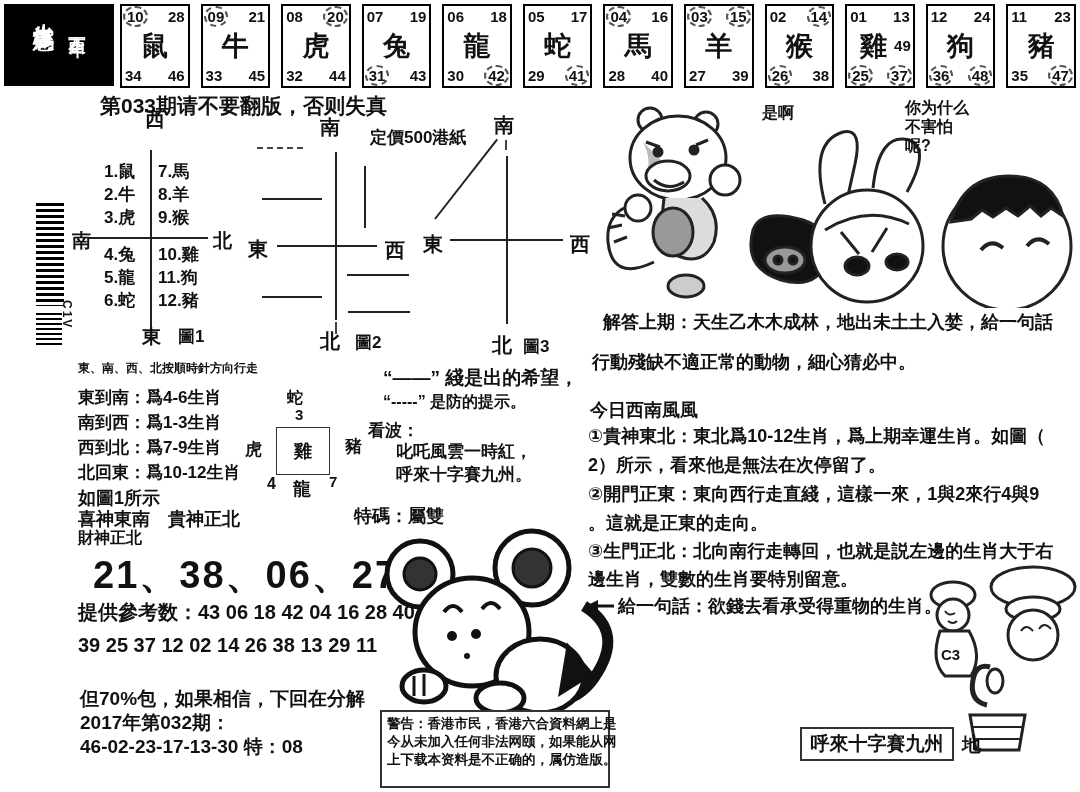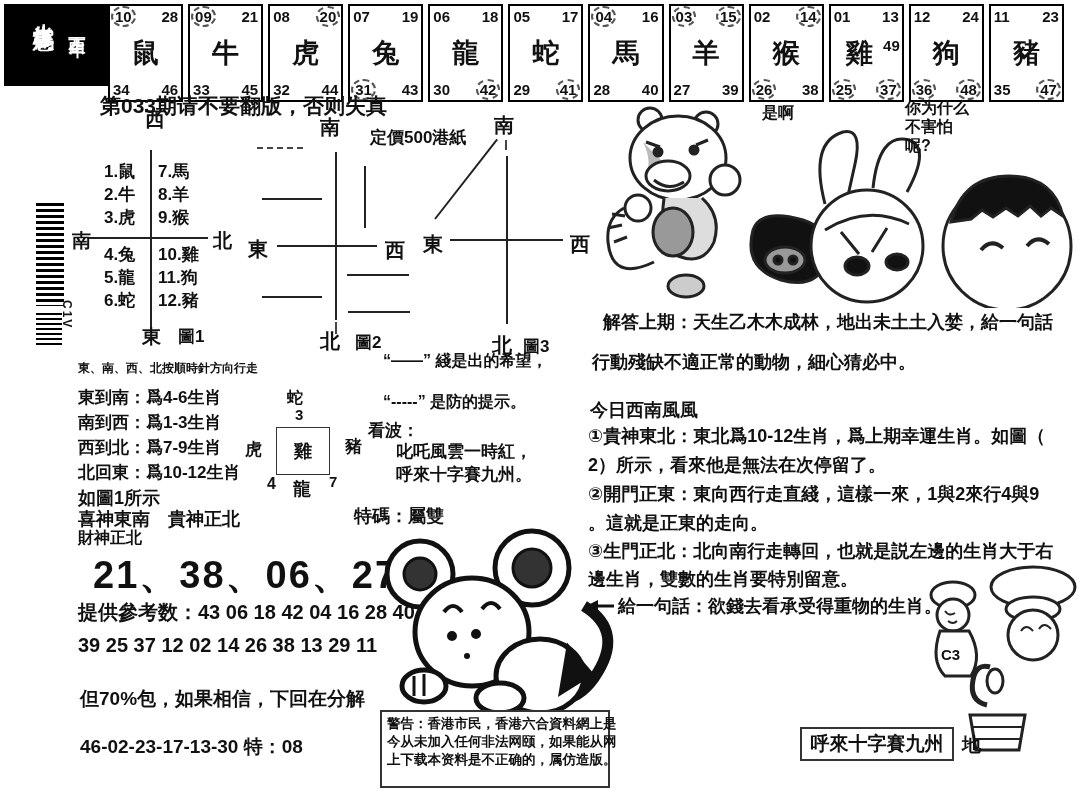--- a/index.html
+++ b/index.html
@@ -10,21 +10,21 @@
   .hline{position:absolute;height:2px;background:#222}
   .vline{position:absolute;width:2px;background:#222}
   .dashh{position:absolute;border-top:2px dashed #444}
   .dashv{position:absolute;border-left:2px dashed #444}
   .diag{position:absolute;height:2px;background:#222;transform-origin:0 50%}
   
   .masthead{position:absolute;left:4px;top:4px;width:110px;height:82px;background:#000;color:#fff;
             display:flex;justify-content:center;gap:8px;padding-top:3px}
   .vtext{writing-mode:vertical-rl;text-orientation:upright;font-weight:700;letter-spacing:2px}
   
-  .zstrip{position:absolute;left:108px;top:4px;width:956px;height:98px;display:flex;gap:5px}
+  .zstrip{position:absolute;left:120px;top:4px;width:956px;height:84px;display:flex;gap:11px}
   .zbox{flex:1;border:2px solid #000;position:relative;background:#fff}
   .zn{position:absolute;font-size:15px;font-weight:700;line-height:17px}
   .zn.tl{left:3px;top:2px}.zn.tr{right:3px;top:2px}.zn.bl{left:3px;bottom:2px}.zn.br{right:3px;bottom:2px}
   .zn.mid{right:2px;top:31px}
   .circ{border:2px dashed #555;border-radius:50%;padding:0 2px;margin:-2px -2px;display:inline-block}
   .zanimal{position:absolute;left:50%;top:50%;transform:translate(-50%,-50%);font-size:27px;font-weight:700}
   
   .barcode{position:absolute;left:36px;top:203px;width:28px;height:103px;
            background:repeating-linear-gradient(180deg,#000 0 3px,#fff 3px 6px)}
   .barcode2{position:absolute;left:36px;top:313px;width:26px;height:32px;
@@ -197,32 +197,33 @@
   <div class="t" style="left:295px;top:406px;font-size:15px">3</div>
   <div class="t" style="left:245px;top:438px;font-size:17px">虎</div>
   <div class="box" style="left:276px;top:427px;width:54px;height:48px;border-width:1px;display:flex;align-items:center;justify-content:center">
     <span class="t" style="position:static;font-size:18px">雞</span>
   </div>
   <div class="t" style="left:345px;top:435px;font-size:17px">豬</div>
   <div class="t" style="left:267px;top:475px;font-size:16px">4</div>
   <div class="t" style="left:293px;top:477px;font-size:18px">龍</div>
   <div class="t" style="left:329px;top:473px;font-size:15px">7</div>
 
-  <div class="t" style="left:383px;top:351px;font-size:16px">“——” 綫是出的希望，</div>
+  <div class="t" style="left:383px;top:365px;font-size:19px">“——” 綫是出的希望，</div>
   <div class="t" style="left:383px;top:392px;font-size:16px">“-----” 是防的提示。</div>
   <div class="t" style="left:368px;top:419px;font-size:17px">看波：</div>
   <div class="t" style="left:396px;top:440px;font-size:17px">叱吒風雲一時紅，</div>
   <div class="t" style="left:396px;top:463px;font-size:17px">呼來十字賽九州。</div>
   <div class="t" style="left:354px;top:504px;font-size:18px">特碼：屬雙</div>
 
   <div class="t" style="left:93px;top:550px;font-size:38px;letter-spacing:2px">21、38、06、27</div>
   <div class="t" style="left:78px;top:599px;font-size:20px">提供參考数：43 06 18 42 04 16 28 40</div>
   <div class="t" style="left:78px;top:634px;font-size:20px">39 25 37 12 02 14 26 38 13 29 11</div>
 
   <div class="t" style="left:80px;top:686px;font-size:19px">但70%包，如果相信，下回在分解</div>
+  <div class="t" style="left:80px;top:710px;font-size:19px">2017年第032期：</div>
   <div class="t" style="left:80px;top:734px;font-size:19px">46-02-23-17-13-30 特：08</div>
 
   <div class="t" style="left:603px;top:310px;font-size:18px">解答上期：天生乙木木成林，地出未土土入婪，給一句話</div>
   <div class="t" style="left:592px;top:350px;font-size:18px">行動殘缺不適正常的動物，細心猜必中。</div>
   <div class="t" style="left:590px;top:398px;font-size:18px">今日西南風風</div>
   <div class="t" style="left:588px;top:424px;font-size:18px">①貴神東北：東北爲10-12生肖，爲上期幸運生肖。如圖（</div>
   <div class="t" style="left:588px;top:453px;font-size:18px">2）所示，看來他是無法在次停留了。</div>
   <div class="t" style="left:588px;top:482px;font-size:18px">②開門正東：東向西行走直綫，這樣一來，1與2來行4與9</div>
   <div class="t" style="left:588px;top:511px;font-size:18px">。這就是正東的走向。</div>
   <div class="t" style="left:588px;top:539px;font-size:18px">③生門正北：北向南行走轉回，也就是説左邊的生肖大于右</div>

